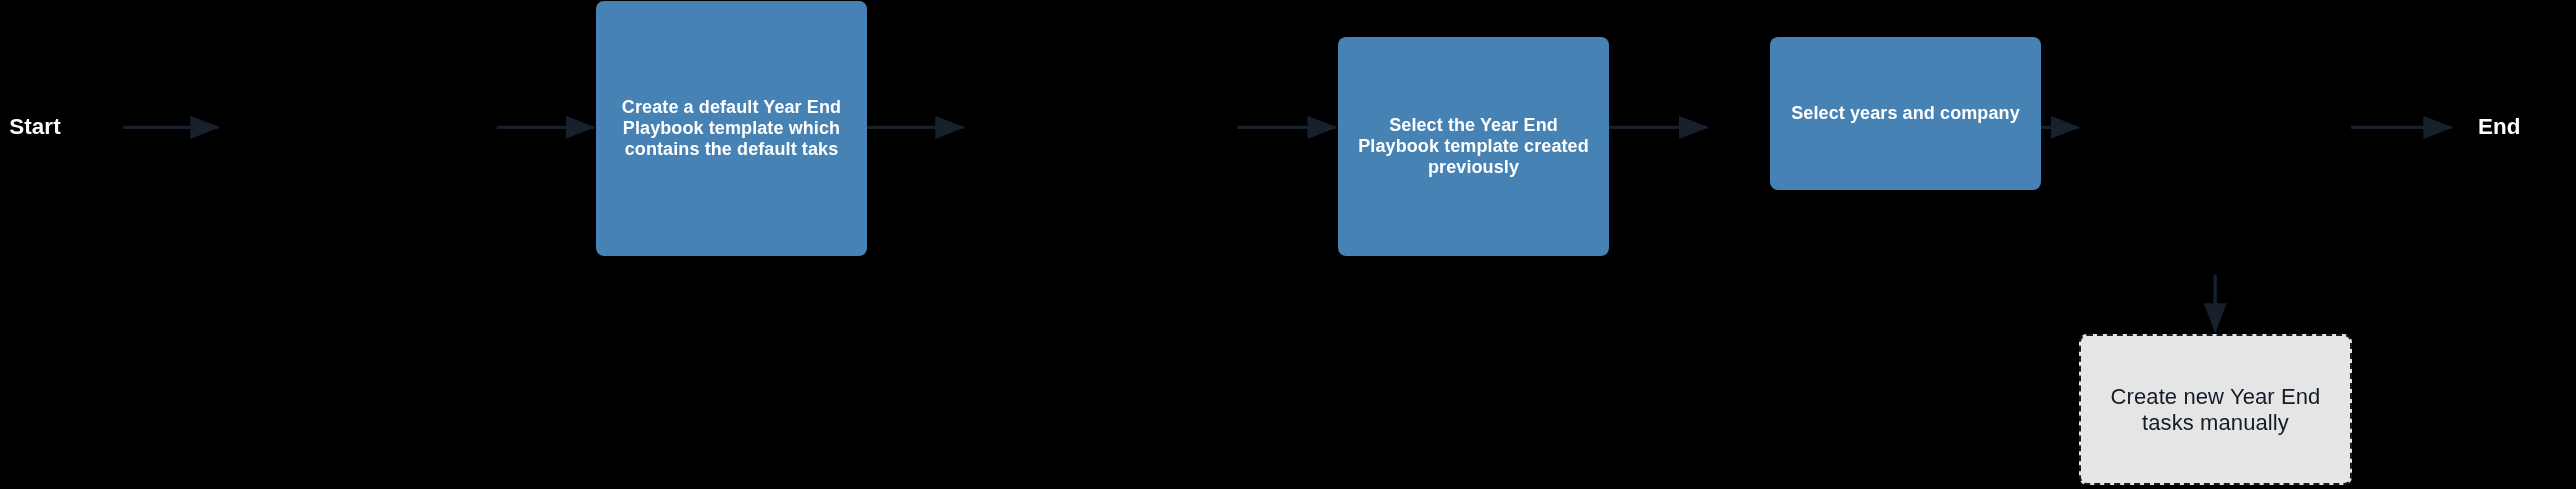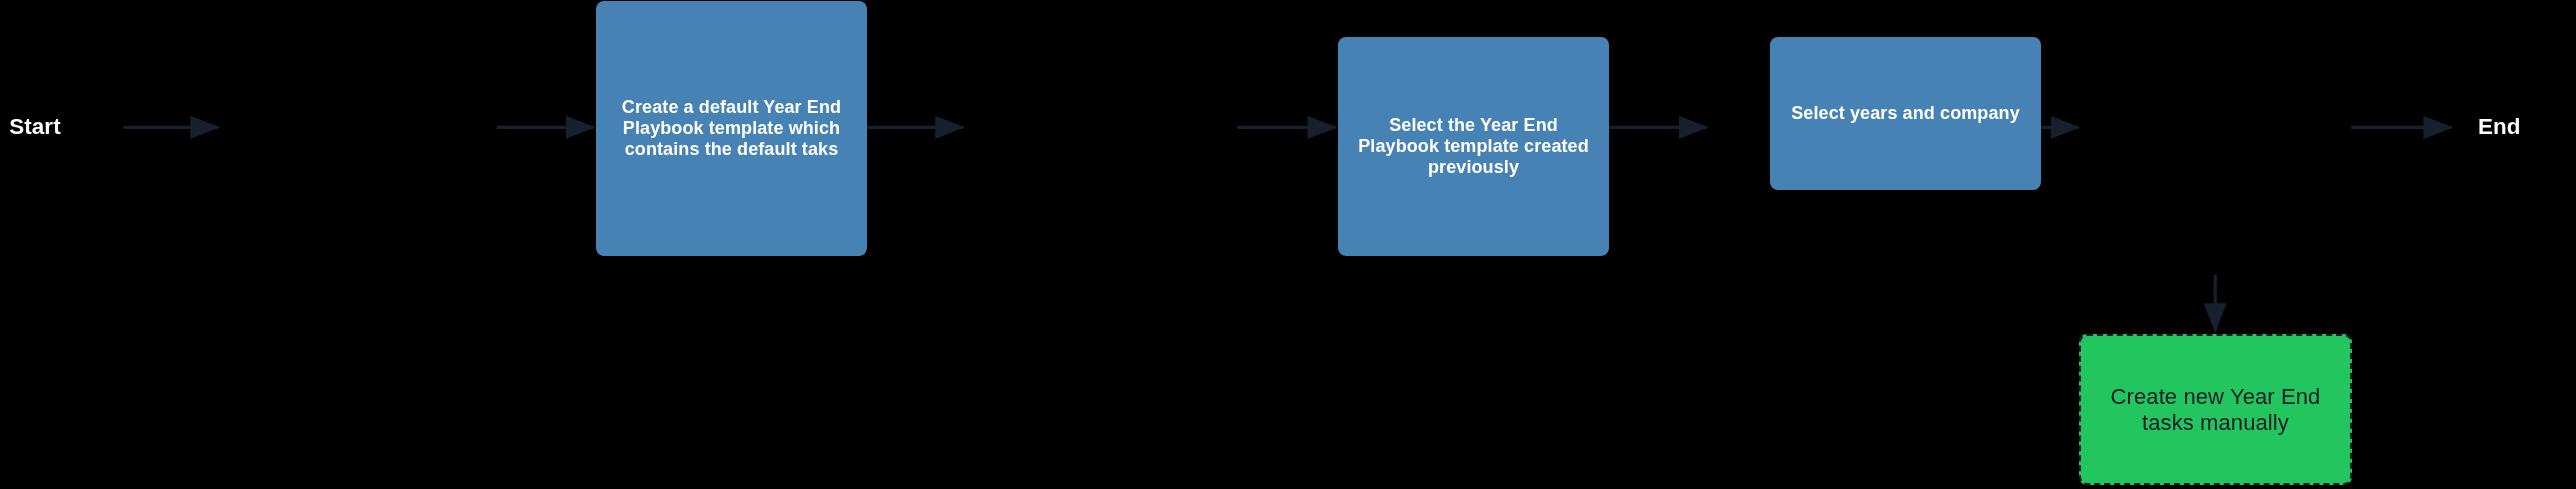--- a/index.html
+++ b/index.html
@@ -53,21 +53,21 @@
 
   .node.process {
     background: #4682b4;
     color: #ffffff;
     font-weight: 700;
     font-size: 18px;
     letter-spacing: 0.1px;
   }
 
   .node.optional {
-    background: #22c55e;
+    background: #e5e5e5;
     color: #121c27;
     font-weight: 400;
     font-size: 22px;
     border: 2px dashed #121c27;
     letter-spacing: 0.1px;
   }
 
   
   .connector-layer {
     position: absolute;

